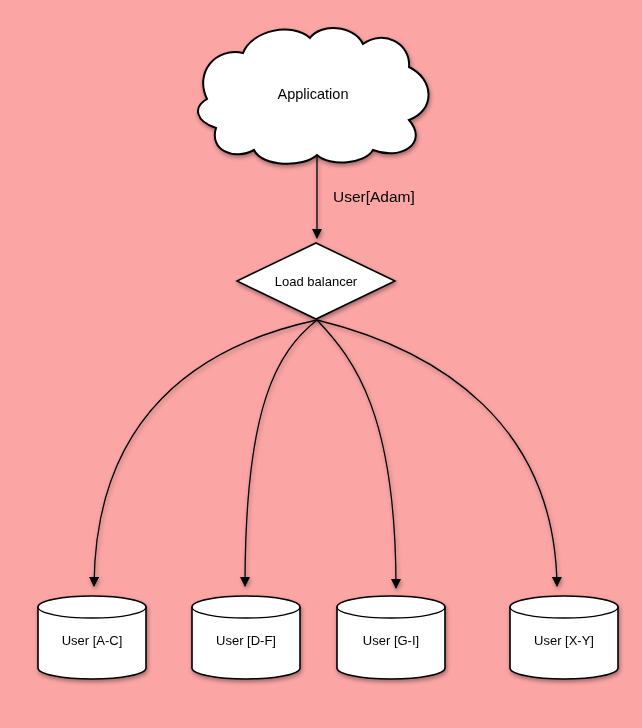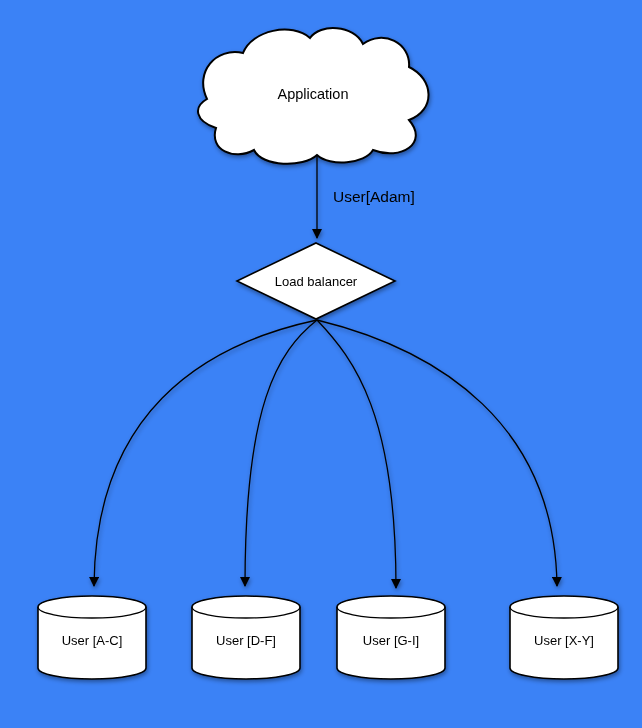--- a/index.html
+++ b/index.html
@@ -8,21 +8,21 @@
     background: #ffffff;
     width: 642px;
     height: 728px;
     overflow: hidden;
     font-family: "Liberation Sans", sans-serif;
   }
   .canvas {
     position: relative;
     width: 642px;
     height: 728px;
-    background: #3b82f6;
+    background: #fca5a5;
   }
   svg { display: block; }
   .shape {
     fill: #ffffff;
     stroke: #000000;
   }
   .edge {
     fill: none;
     stroke: #000000;
     stroke-width: 1.3;

